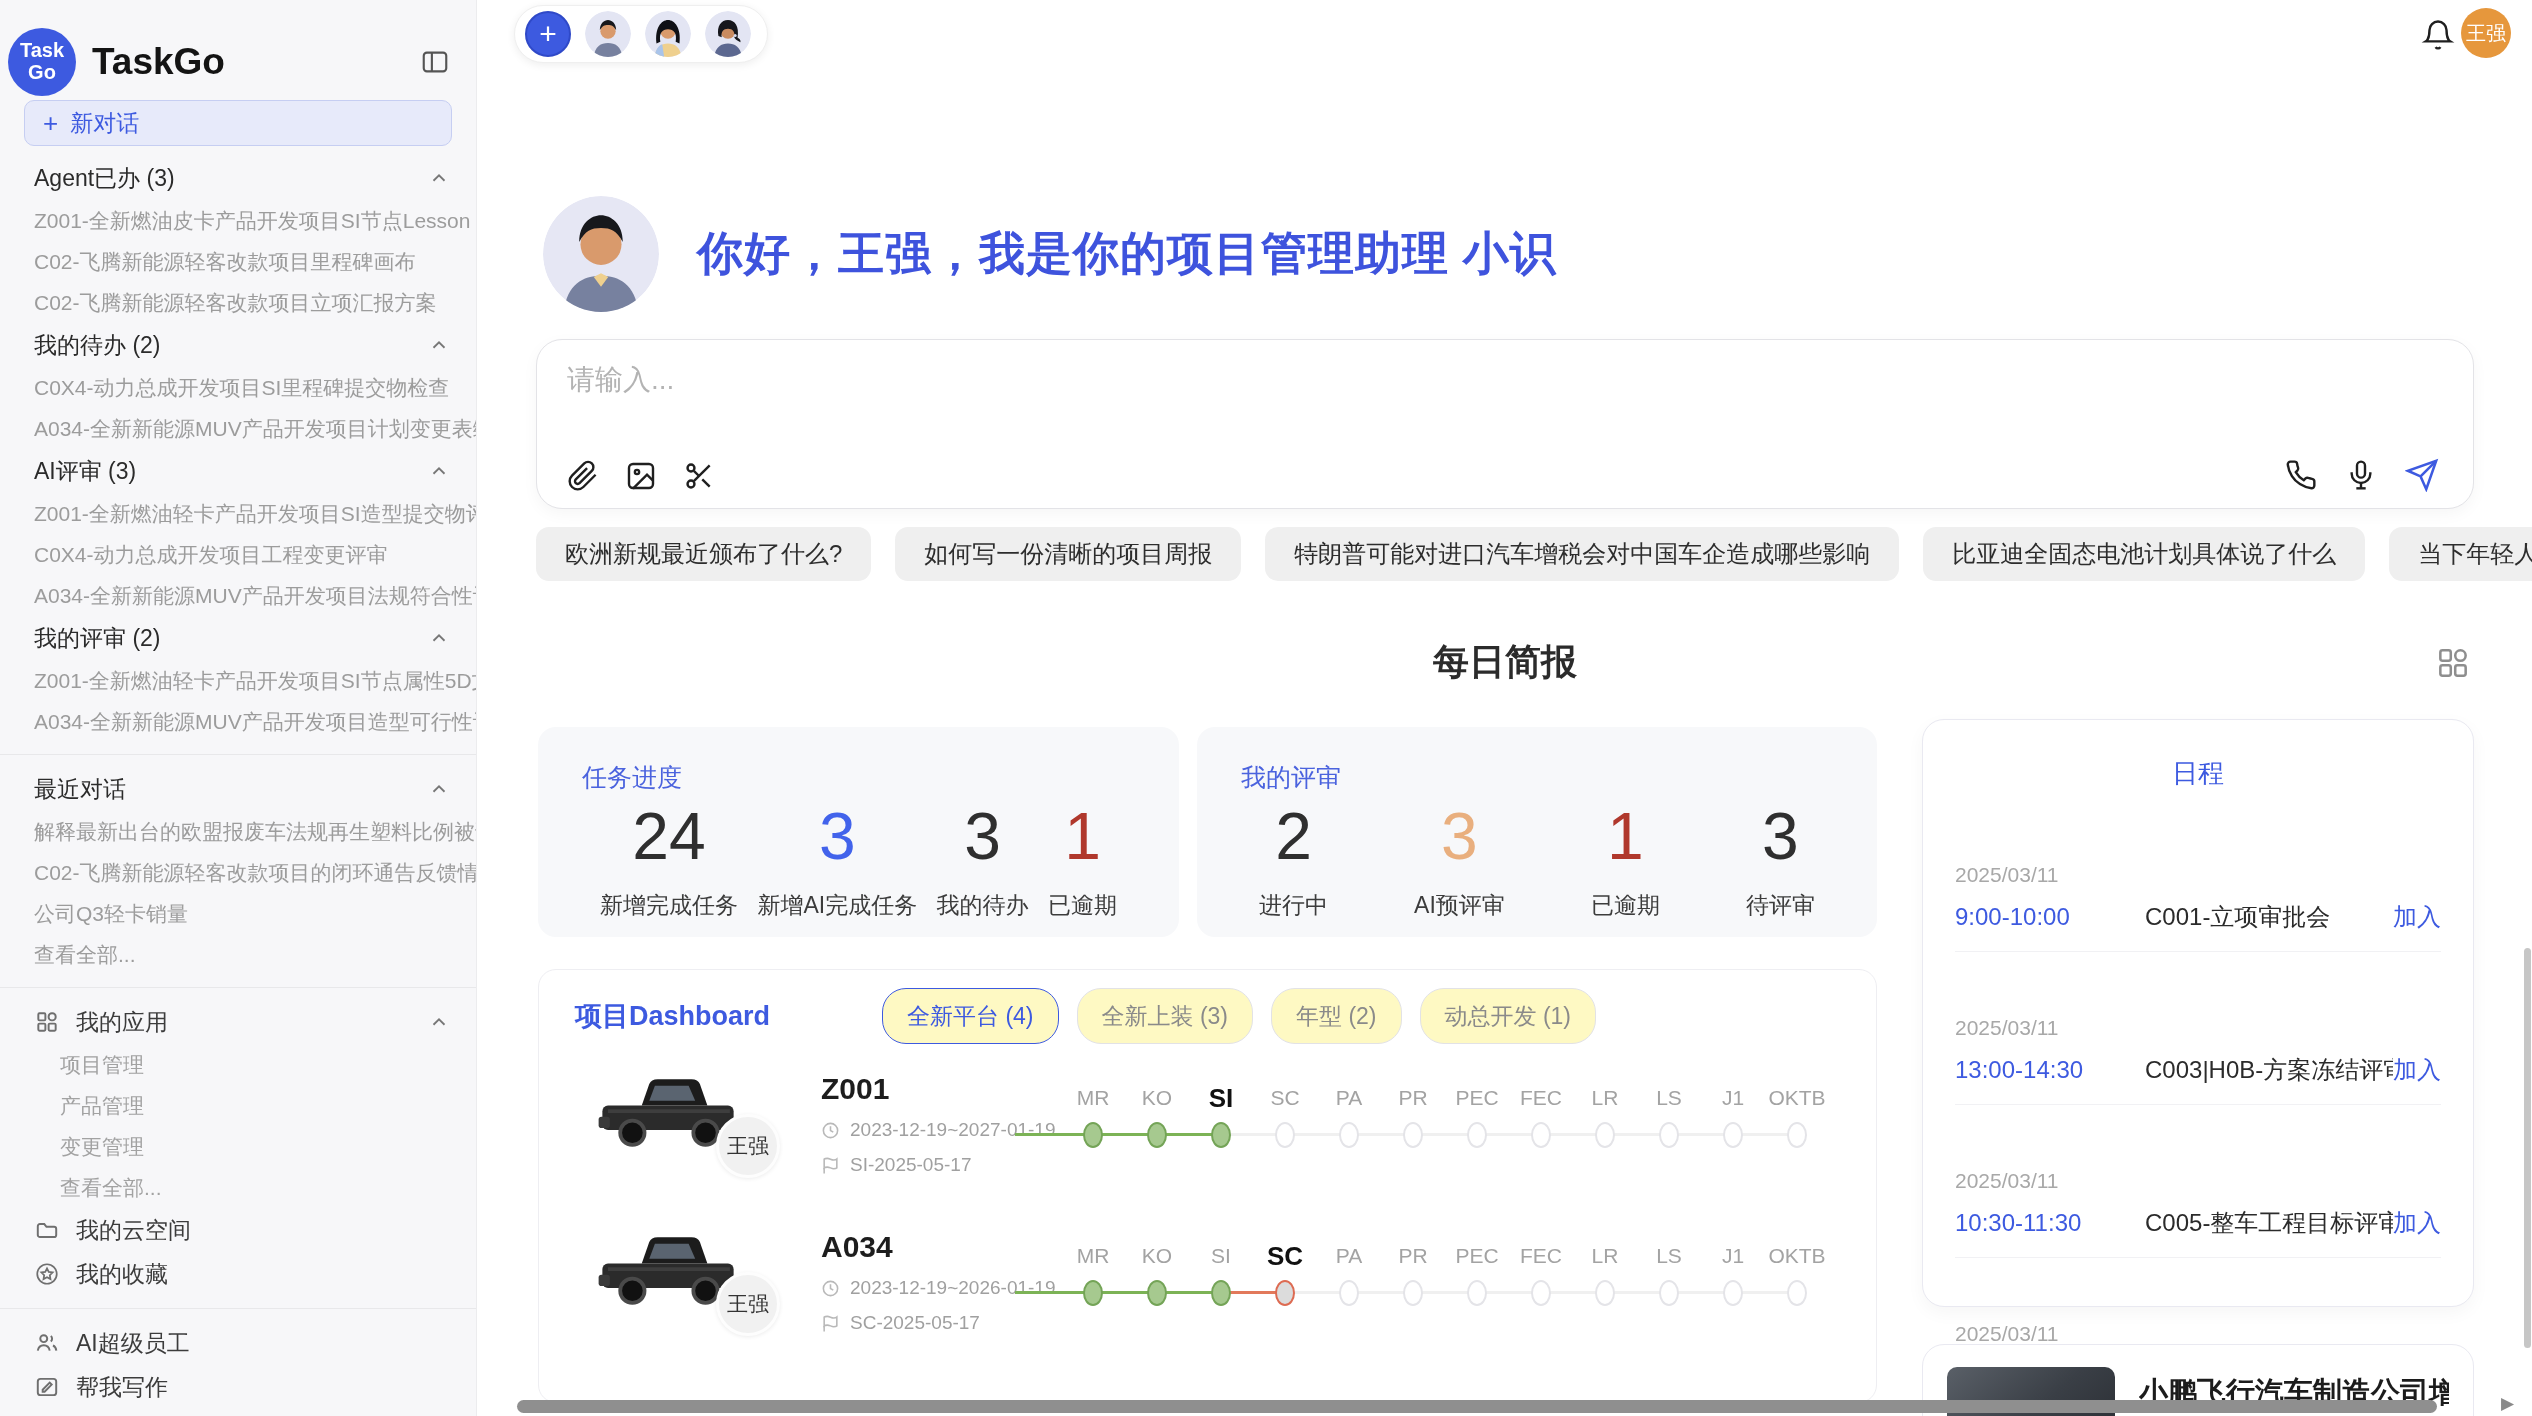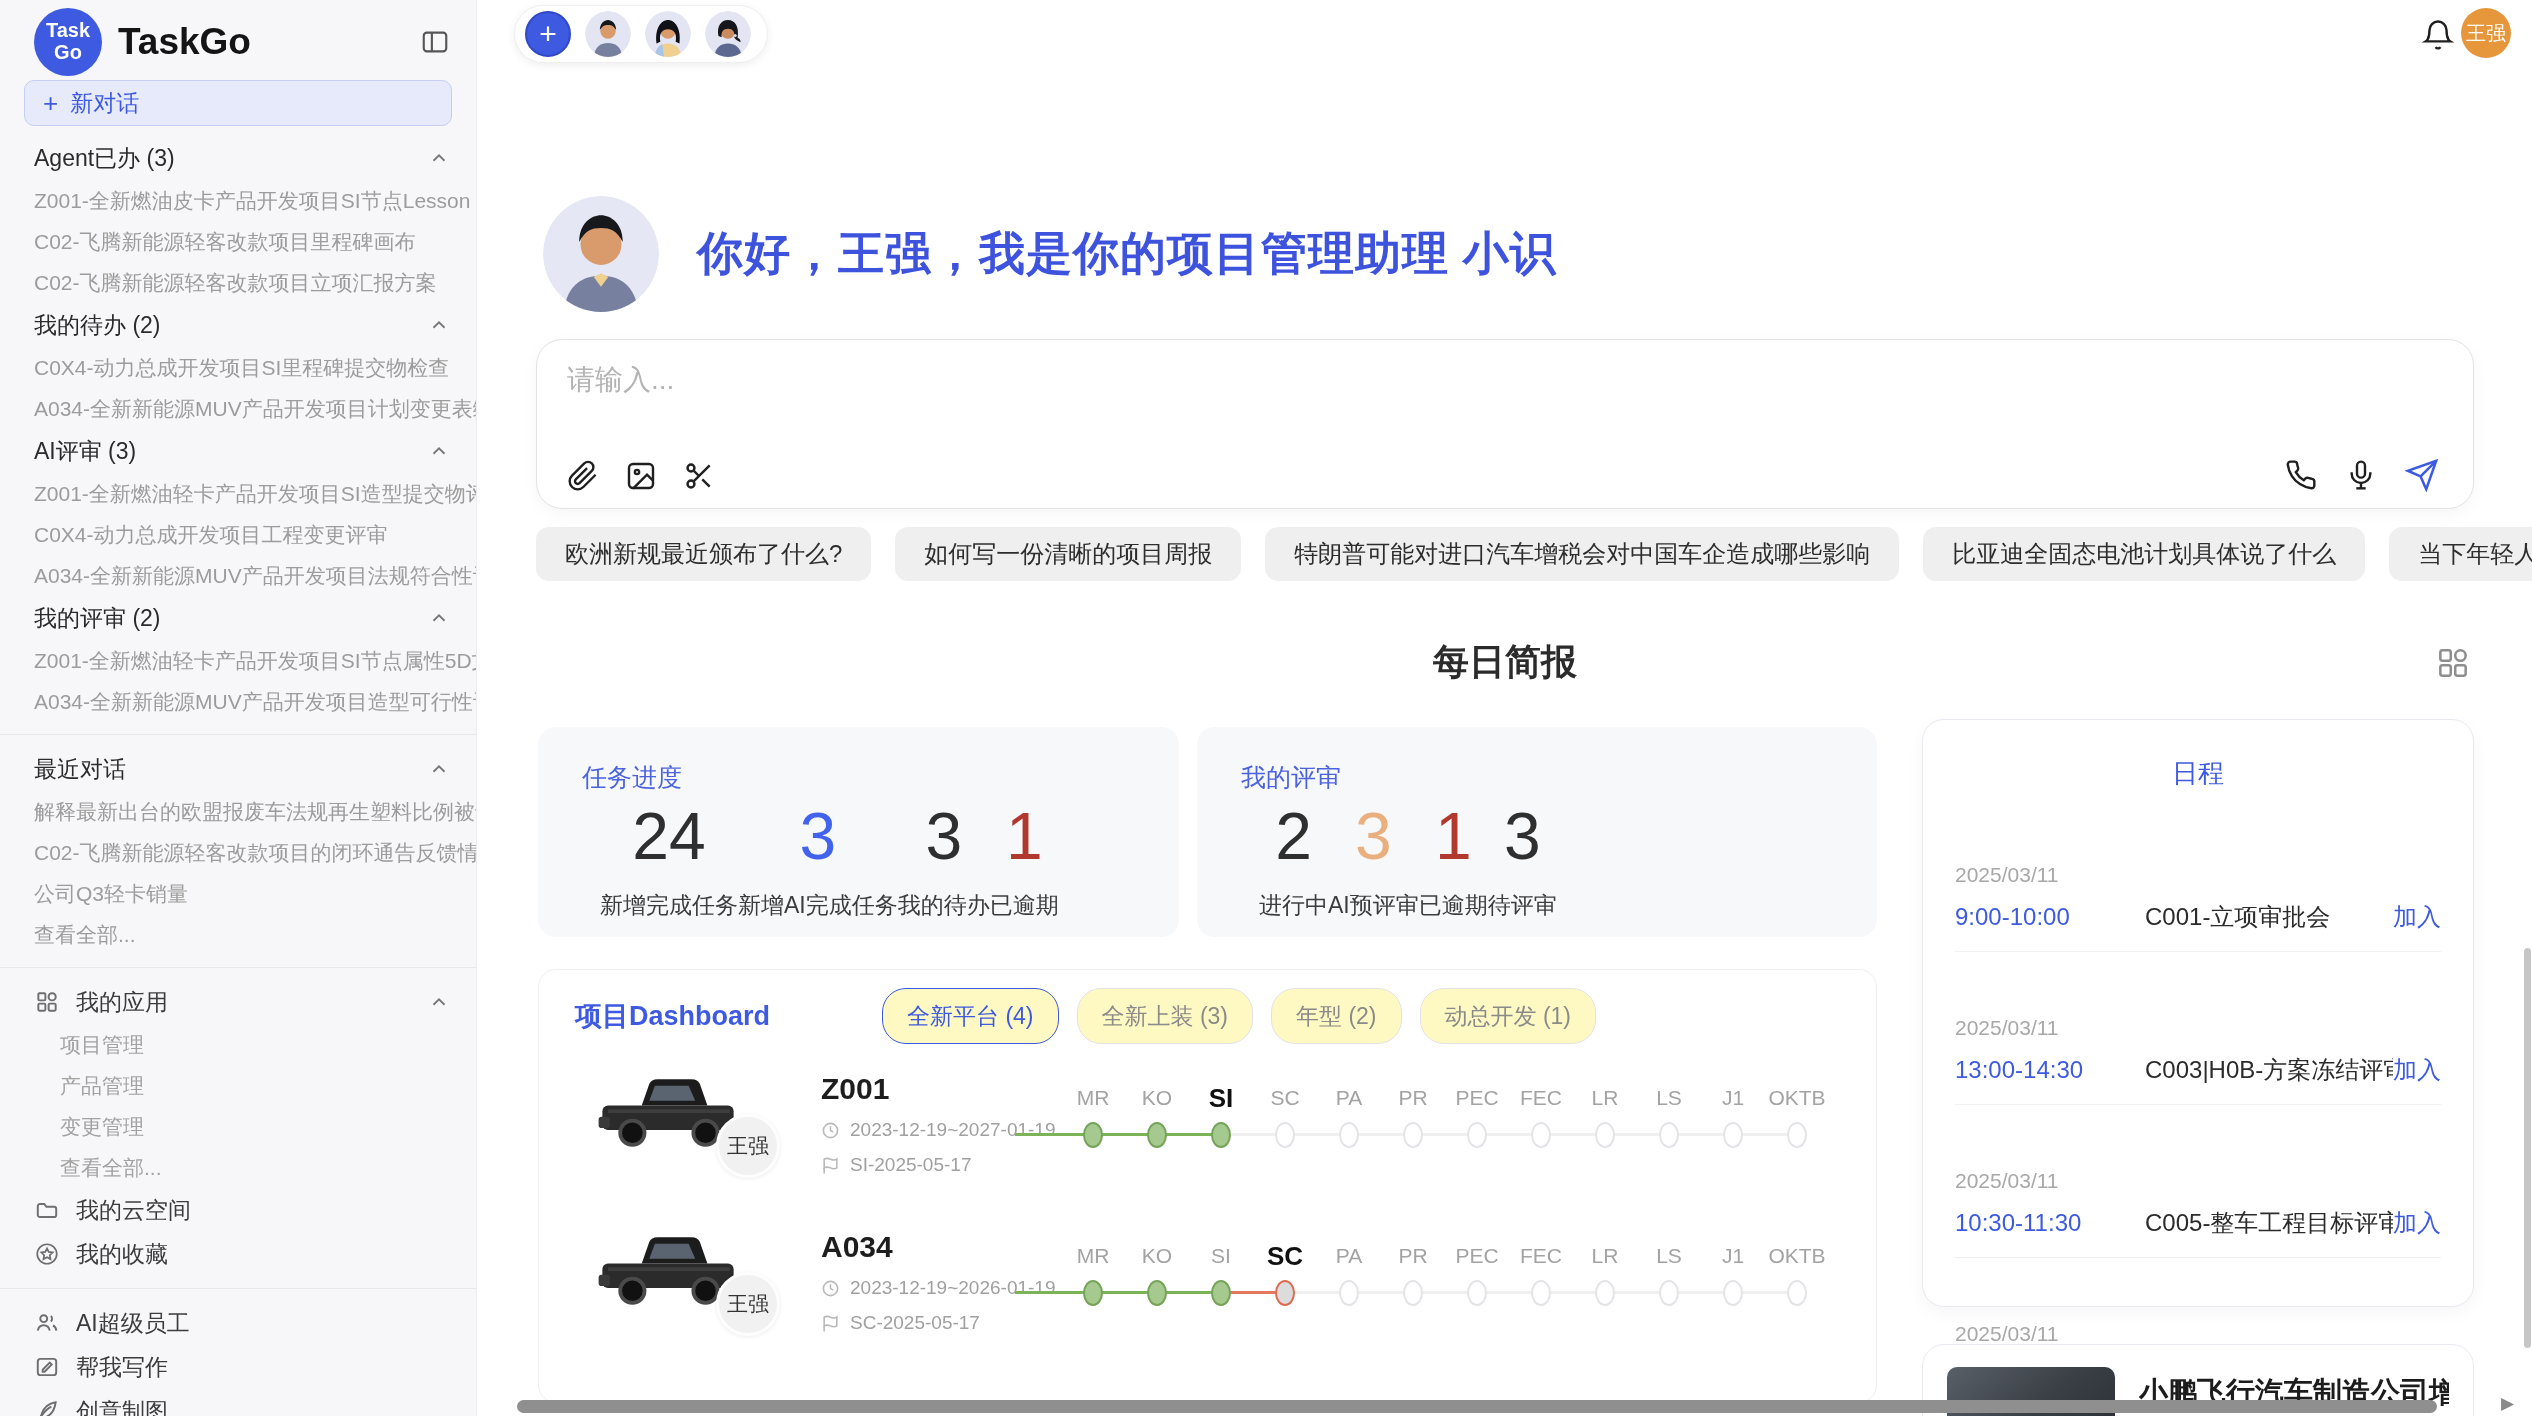--- a/index.html
+++ b/index.html
@@ -2,21 +2,21 @@
 <html><head>
 <meta charset="utf-8">
 <style>
   * { margin:0; padding:0; box-sizing:border-box; }
   html,body { width:2532px; height:1416px; overflow:hidden; background:#fff;
     font-family:"Liberation Sans","DejaVu Sans",sans-serif; color:#222; }
 
   
   .sidebar { position:absolute; left:0; top:0; bottom:0; width:477px;
     background:#F7F7F9; border-right:1px solid #ECECEE; overflow:hidden; }
-  .sb-head { display:flex; align-items:center; padding:8px 26px 0 34px; height:76px; }
+  .sb-head { display:flex; align-items:center; padding:8px 26px 0 8px; height:76px;margin-top:20px; }
   .logo { width:68px; height:68px; border-radius:50%; background:#3D5AE0; color:#fff;
     display:flex; flex-direction:column; align-items:center; justify-content:center;
     font-size:20px; font-weight:700; line-height:1.08; flex:0 0 auto; }
   .sb-title { font-size:37px; font-weight:700; color:#141414; margin-left:16px; flex:1; }
   .icon { display:inline-flex; align-items:center; justify-content:center; }
   .icon svg { display:block; }
   .new-chat { margin:4px 24px 0 24px; height:46px; background:#E7EAFA; border:1px solid #C6CEF2;
     border-radius:10px; display:flex; align-items:center; gap:12px; padding:0 18px;
     color:#3D5AE0; font-size:23px; cursor:pointer; }
   .new-chat .plus { font-size:26px; line-height:1; }
@@ -72,21 +72,21 @@
     padding:8px 29px; font-size:24px; color:#2D2D2D; white-space:nowrap; cursor:pointer; }
 
   .briefing-h { position:absolute; left:59px; top:638px; width:1938px; text-align:center;
     font-size:36px; font-weight:700; color:#2B2B2B; }
   .grid-btn { position:absolute; left:1957px; top:644px; color:#8E8E8E; cursor:pointer; }
 
   .stat-card { position:absolute; top:727px; height:210px; background:#F7F8FA; border-radius:18px; }
   .stat-card.c1 { left:61px; width:641px; }
   .stat-card.c2 { left:720px; width:680px; }
   .stat-title { padding:34px 0 0 44px; font-size:25px; color:#4B63DE; }
-  .stat-row { display:flex; padding:0 62px; margin-top:4px; }
+  .stat-row { display:flex; justify-content:space-between; padding:0 62px; margin-top:4px; }
   .stat { text-align:center; }
   .stat-num { font-size:66px; font-weight:500; }
   .stat-label { font-size:23px; color:#3C3C3C; margin-top:16px; }
   .c-dark { color:#2F2F2F; } .c-blue { color:#4263EB; } .c-red { color:#B0382C; } .c-tan { color:#E9AF7E; }
 
   .dash-card { position:absolute; left:61px; top:969px; width:1339px; height:434px;
     background:#fff; border:1px solid #EEEEF2; border-radius:18px; overflow:hidden; padding-top:22px; }
   .dash-head { display:flex; align-items:center; padding:0 36px; height:48px; }
   .dash-title { font-size:27px; font-weight:600; color:#3D5AE0; }
   .tabs { display:flex; gap:18px; margin-left:112px; }

